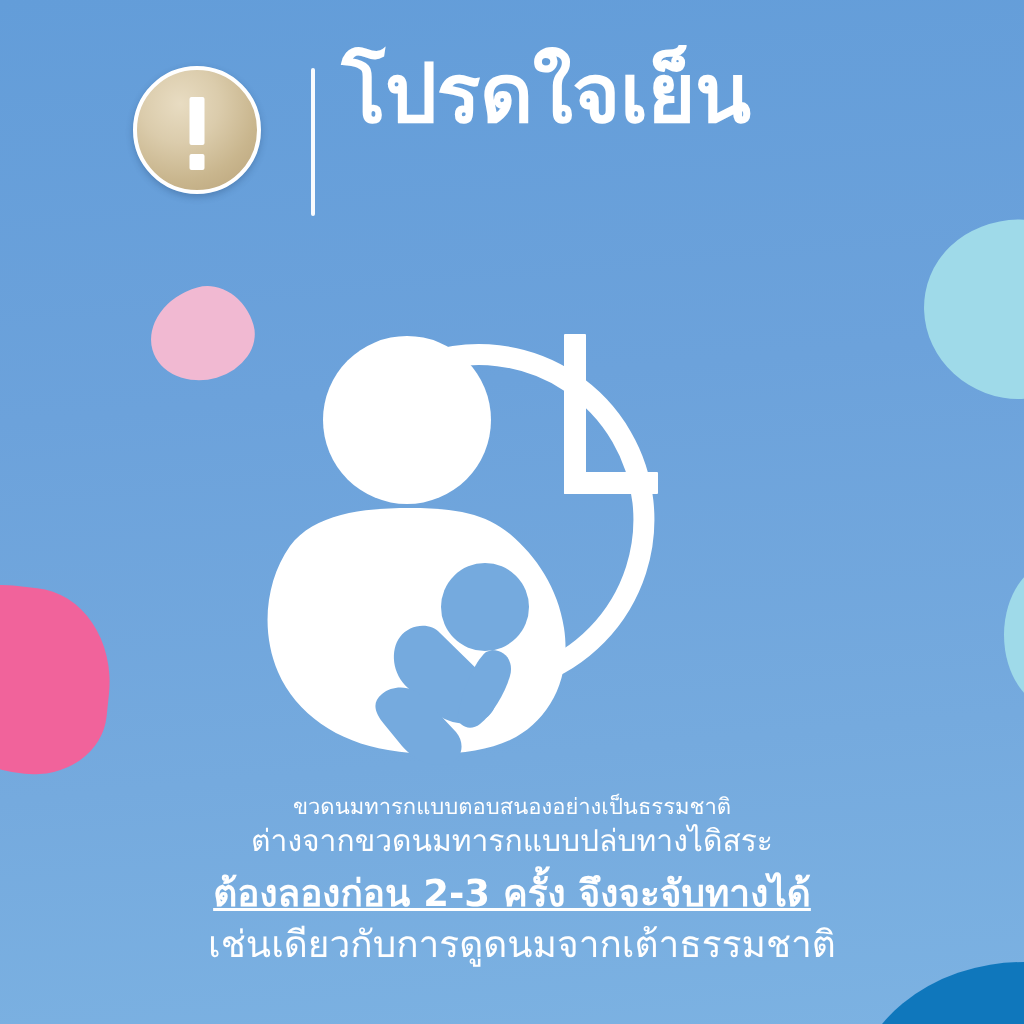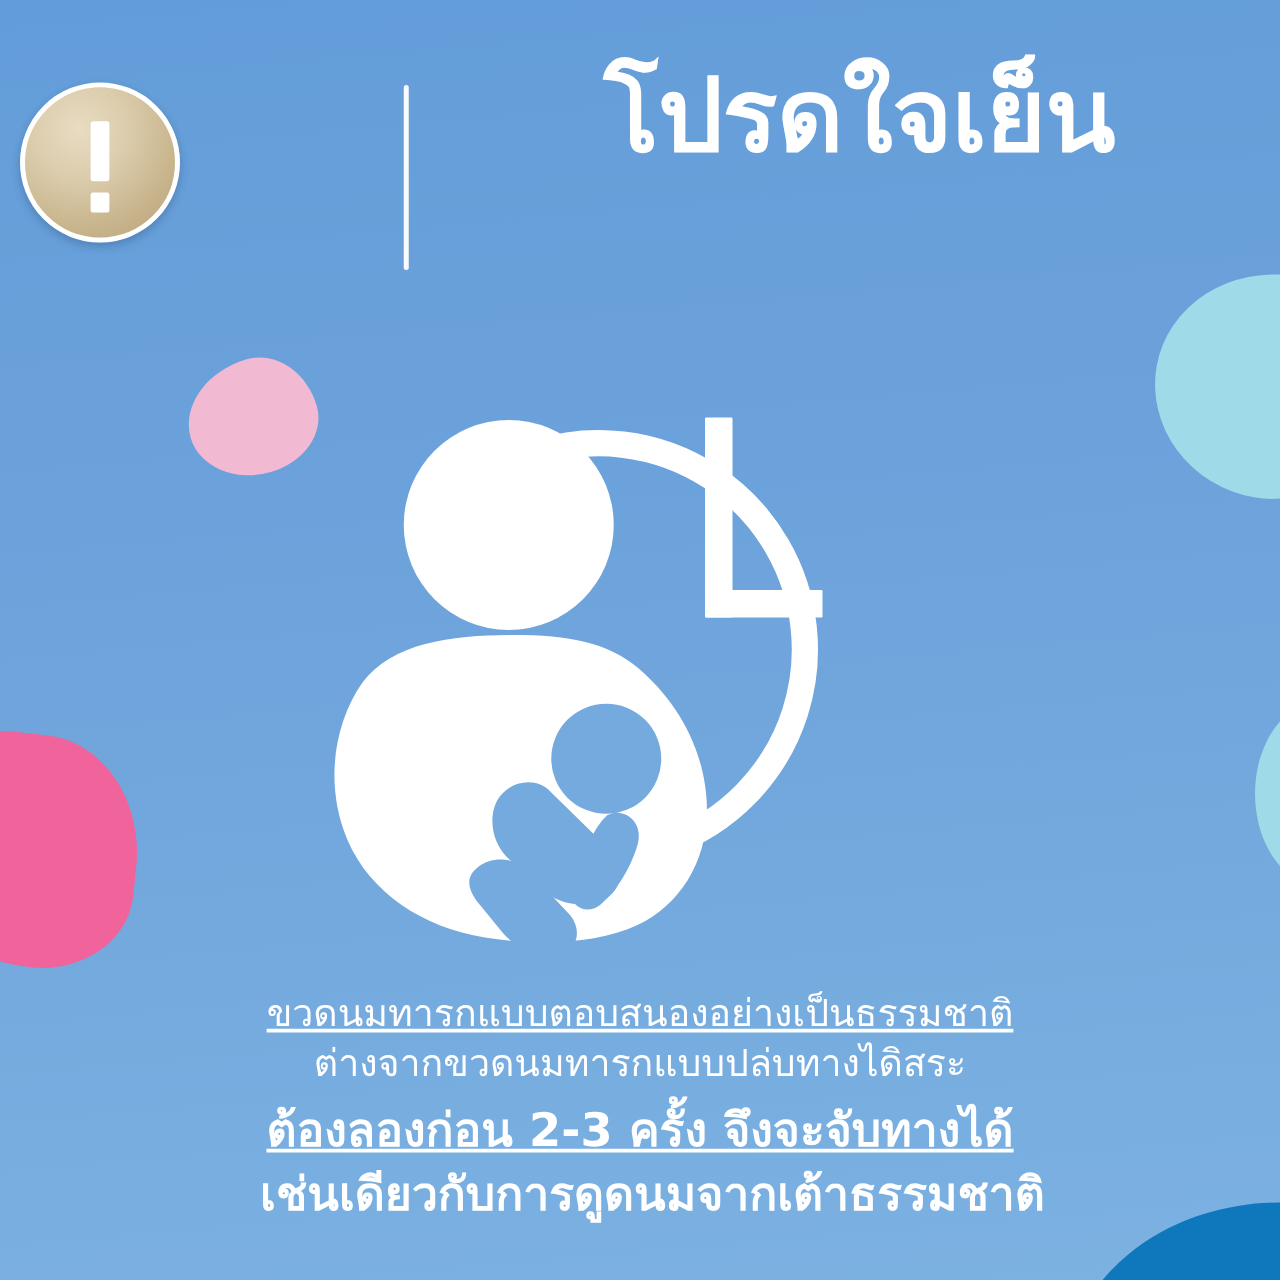--- a/index.html
+++ b/index.html
@@ -48,25 +48,25 @@
   .blob-blue-dark {
     left:852px; top:962px;
     width:330px; height:230px;
     background:#0F77BC;
     border-radius:52% 48% 40% 60% / 62% 58% 42% 38%;
   }
 
   
   .header {
     position:absolute;
-    left:16px; top:52px;
+    left:4px; top:52px;
     width:876px;
     display:flex;
     align-items:flex-start;
-    justify-content:space-between;
+    justify-content:center;
   }
   .badge-wrap {
     position:relative;
     width:128px; height:128px;
     margin-top:14px;
     flex:0 0 auto;
   }
   .badge {
     position:absolute; left:0; top:0;
     width:128px; height:128px;
@@ -148,24 +148,24 @@
     position:absolute;
     left:0; top:792px;
     width:1024px;
     text-align:center;
     color:#FFFFFF;
   }
   .copy-line {
     font-family:"DejaVu Sans", sans-serif;
     white-space:nowrap;
   }
-  .copy-thin-1 { font-size:30px; line-height:1.33; font-weight:400;text-decoration:underline; }
+  .copy-thin-1 { font-size:22px; line-height:1.33; font-weight:400; }
   .copy-thin-2 { font-size:30px; line-height:1.33; font-weight:400; }
   .copy-bold-1 { font-size:37px; line-height:1.38; font-weight:700; margin-top:7px;text-decoration:underline; }
-  .copy-bold-2 { font-size:37px; line-height:1.38; font-weight:700;padding-left:20px; }
+  .copy-bold-2 { font-size:37px; line-height:1.38; font-weight:400;padding-left:20px; }
 </style>
 </head>
 <body>
 
 <div id="poster">
 
   <div class="blob blob-pink-light"></div>
   <div class="blob blob-pink-hot"></div>
   <div class="blob blob-teal"></div>
   <div class="blob blob-teal-2"></div>

